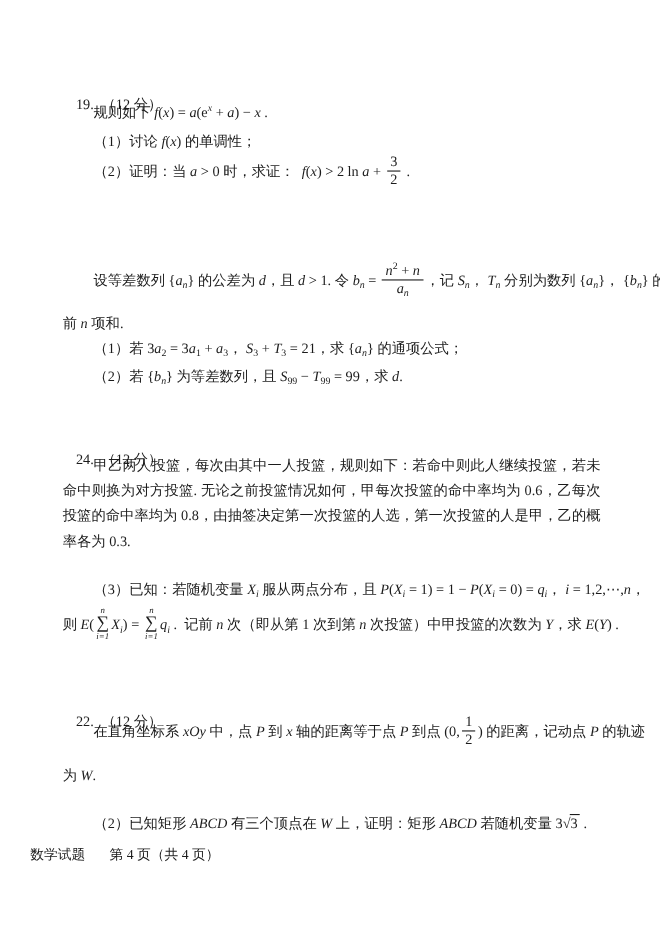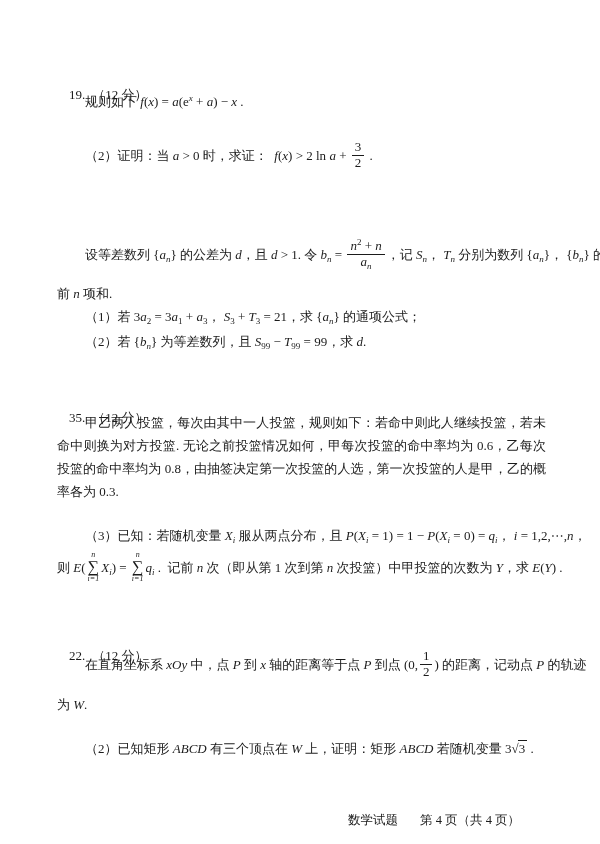--- a/index.html
+++ b/index.html
@@ -27,43 +27,44 @@
   .frac{display:inline-block;vertical-align:middle;text-align:center;margin:0 2px;transform:translateY(-2px);}
   .fnum{display:block;border-bottom:1px solid #1b1b1b;padding:0 3px;line-height:1.15;white-space:pre;}
   .fden{display:block;padding:0 3px;line-height:1.15;white-space:pre;}
   .bigop{display:inline-flex;flex-direction:column;align-items:center;vertical-align:middle;line-height:1;margin:0 2px;transform:translateY(-2px);}
   .lim{font-size:8px;font-style:italic;line-height:1;}
   .sig{font-size:16px;line-height:1;font-style:normal;}
   .sqrt{display:inline-block;white-space:nowrap;}
   .rt{letter-spacing:-1px;}
   .rad{border-top:1px solid #1b1b1b;padding:0 2px 0 1px;}
   .footer{
-    position:absolute;top:797px;left:0;width:520px;text-align:right;
-    font-size:12.5px;white-space:pre;
+    position:absolute;top:754px;left:0;width:520px;text-align:left;
+    font-size:12.5px;white-space:pre;padding-left:15px;
   }
   .footer .gap{margin-left:22px;}
 </style>
 </head>
 <body>
 
 <div class="page">
 
   <div class="line qhead" style="top:70px">
     <span class="qnum">19.</span><span class="qpts">（12 分）</span>
   </div>
   <div class="line ind" style="top:93px"><span class="cn">规则如下 </span><span class="mi">f</span><span class="mn">(</span><span class="mi">x</span><span class="mn">) = </span><span class="mi">a</span><span class="mn">(e</span><span class="msup">x</span><span class="mn"> + </span><span class="mi">a</span><span class="mn">) − </span><span class="mi">x</span><span class="mn"> .</span></div>
+  <div class="line ind" style="top:120px"><span class="cn">（1）讨论 </span><span class="mi">f</span><span class="mn">(</span><span class="mi">x</span><span class="mn">)</span><span class="cn"> 的单调性；</span></div>
   <div class="line ind" style="top:142px"><span class="cn">（2）证明：当 </span><span class="mi">a</span><span class="mn"> &gt; 0 </span><span class="cn">时，求证：  </span><span class="mi">f</span><span class="mn">(</span><span class="mi">x</span><span class="mn">) &gt; 2 ln </span><span class="mi">a</span><span class="mn"> + </span><span class="frac"><span class="fnum"><span class="mn">3</span></span><span class="fden"><span class="mn">2</span></span></span><span class="mn"> .</span></div>
 
   <div class="line ind" style="top:241px"><span class="cn">设等差数列 </span><span class="mn">{</span><span class="mi">a</span><span class="msub">n</span><span class="mn">}</span><span class="cn"> 的公差为 </span><span class="mi">d</span><span class="cn">，且 </span><span class="mi">d</span><span class="mn"> &gt; 1. </span><span class="cn">令 </span><span class="mi">b</span><span class="msub">n</span><span class="mn"> = </span><span class="frac"><span class="fnum"><span class="mi">n</span><span class="msup up">2</span><span class="mn"> + </span><span class="mi">n</span></span><span class="fden"><span class="mi">a</span><span class="msub">n</span></span></span><span class="cn">，记 </span><span class="mi">S</span><span class="msub">n</span><span class="cn">， </span><span class="mi">T</span><span class="msub">n</span><span class="cn"> 分别为数列 </span><span class="mn">{</span><span class="mi">a</span><span class="msub">n</span><span class="mn">}</span><span class="cn">， </span><span class="mn">{</span><span class="mi">b</span><span class="msub">n</span><span class="mn">}</span><span class="cn"> 的</span></div>
   <div class="line" style="top:285px"><span class="cn">前 </span><span class="mi">n</span><span class="cn"> 项和.</span></div>
   <div class="line ind" style="top:308px"><span class="cn">（1）若 </span><span class="mn">3</span><span class="mi">a</span><span class="msub up">2</span><span class="mn"> = 3</span><span class="mi">a</span><span class="msub up">1</span><span class="mn"> + </span><span class="mi">a</span><span class="msub up">3</span><span class="cn">， </span><span class="mi">S</span><span class="msub up">3</span><span class="mn"> + </span><span class="mi">T</span><span class="msub up">3</span><span class="mn"> = 21</span><span class="cn">，求 </span><span class="mn">{</span><span class="mi">a</span><span class="msub">n</span><span class="mn">}</span><span class="cn"> 的通项公式；</span></div>
   <div class="line ind" style="top:333px"><span class="cn">（2）若 </span><span class="mn">{</span><span class="mi">b</span><span class="msub">n</span><span class="mn">}</span><span class="cn"> 为等差数列，且 </span><span class="mi">S</span><span class="msub up">99</span><span class="mn"> − </span><span class="mi">T</span><span class="msub up">99</span><span class="mn"> = 99</span><span class="cn">，求 </span><span class="mi">d</span><span class="mn">.</span></div>
 
   <div class="line qhead" style="top:393px">
-    <span class="qnum">35.</span><span class="qpts">（12 分）</span>
+    <span class="qnum">24.</span><span class="qpts">（12 分）</span>
   </div>
   <div class="para" style="top:411px"><span class="cn">甲乙两人投篮，每次由其中一人投篮，规则如下：若命中则此人继续投篮，若未命中则换为对方投篮. 无论之前投篮情况如何，甲每次投篮的命中率均为 </span><span class="mn">0.6</span><span class="cn">，乙每次投篮的命中率均为 </span><span class="mn">0.8</span><span class="cn">，由抽签决定第一次投篮的人选，第一次投篮的人是甲，乙的概率各为 </span><span class="mn">0.3</span><span class="cn">.</span></div>
   <div class="line ind" style="top:527px"><span class="cn">（3）已知：若随机变量 </span><span class="mi">X</span><span class="msub">i</span><span class="cn"> 服从两点分布，且 </span><span class="mi">P</span><span class="mn">(</span><span class="mi">X</span><span class="msub">i</span><span class="mn"> = 1) = 1 − </span><span class="mi">P</span><span class="mn">(</span><span class="mi">X</span><span class="msub">i</span><span class="mn"> = 0) = </span><span class="mi">q</span><span class="msub">i</span><span class="cn">， </span><span class="mi">i</span><span class="mn"> = 1,2,⋯,</span><span class="mi">n</span><span class="cn">，</span></div>
   <div class="line" style="top:553px"><span class="cn">则 </span><span class="mi">E</span><span class="mn">(</span><span class="bigop"><span class="lim">n</span><span class="sig">∑</span><span class="lim">i=1</span></span><span class="mi">X</span><span class="msub">i</span><span class="mn">) = </span><span class="bigop"><span class="lim">n</span><span class="sig">∑</span><span class="lim">i=1</span></span><span class="mi">q</span><span class="msub">i</span><span class="mn"> .</span><span class="cn">  记前 </span><span class="mi">n</span><span class="cn"> 次（即从第 1 次到第 </span><span class="mi">n</span><span class="cn"> 次投篮）中甲投篮的次数为 </span><span class="mi">Y</span><span class="cn">，求 </span><span class="mi">E</span><span class="mn">(</span><span class="mi">Y</span><span class="mn">) .</span></div>
 
   <div class="line qhead" style="top:631px">
     <span class="qnum">22.</span><span class="qpts">（12 分）</span>
   </div>
   <div class="line ind" style="top:651px"><span class="cn">在直角坐标系 </span><span class="mi">xOy</span><span class="cn"> 中，点 </span><span class="mi">P</span><span class="cn"> 到 </span><span class="mi">x</span><span class="cn"> 轴的距离等于点 </span><span class="mi">P</span><span class="cn"> 到点 </span><span class="mn">(0,</span><span class="frac"><span class="fnum"><span class="mn">1</span></span><span class="fden"><span class="mn">2</span></span></span><span class="mn">)</span><span class="cn"> 的距离，记动点 </span><span class="mi">P</span><span class="cn"> 的轨迹</span></div>
   <div class="line" style="top:696px"><span class="cn">为 </span><span class="mi">W</span><span class="mn">.</span></div>

